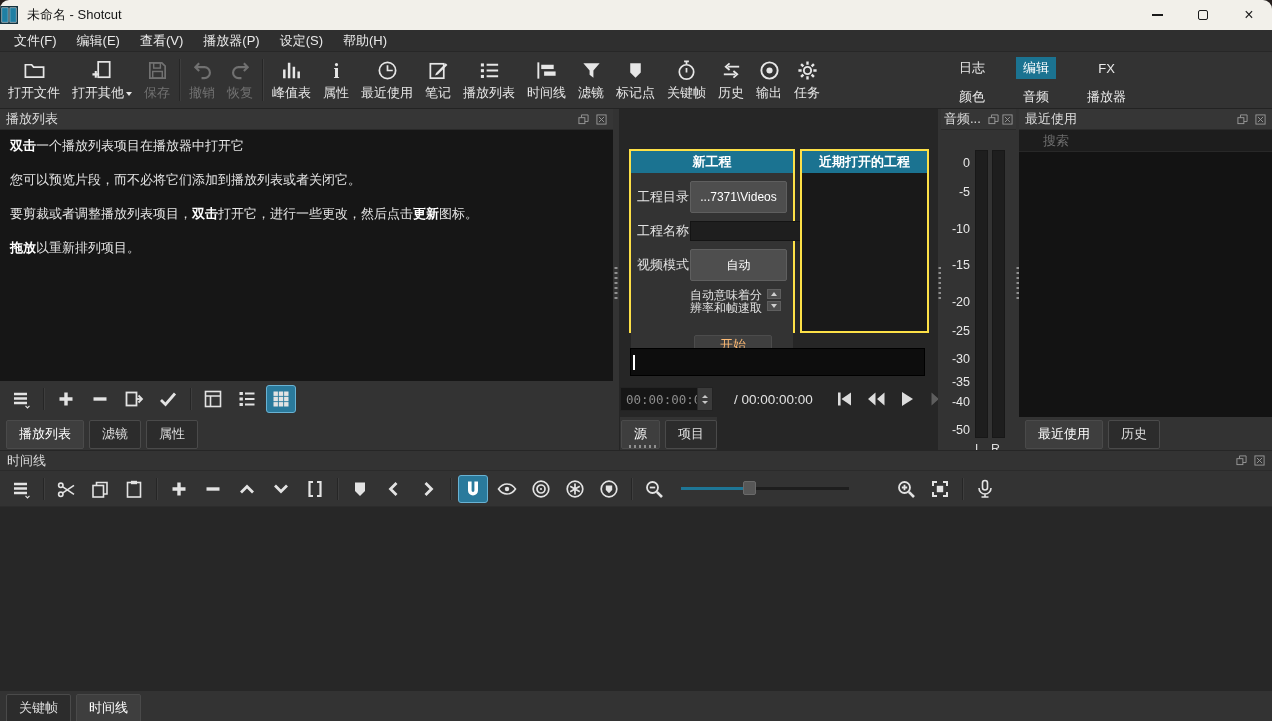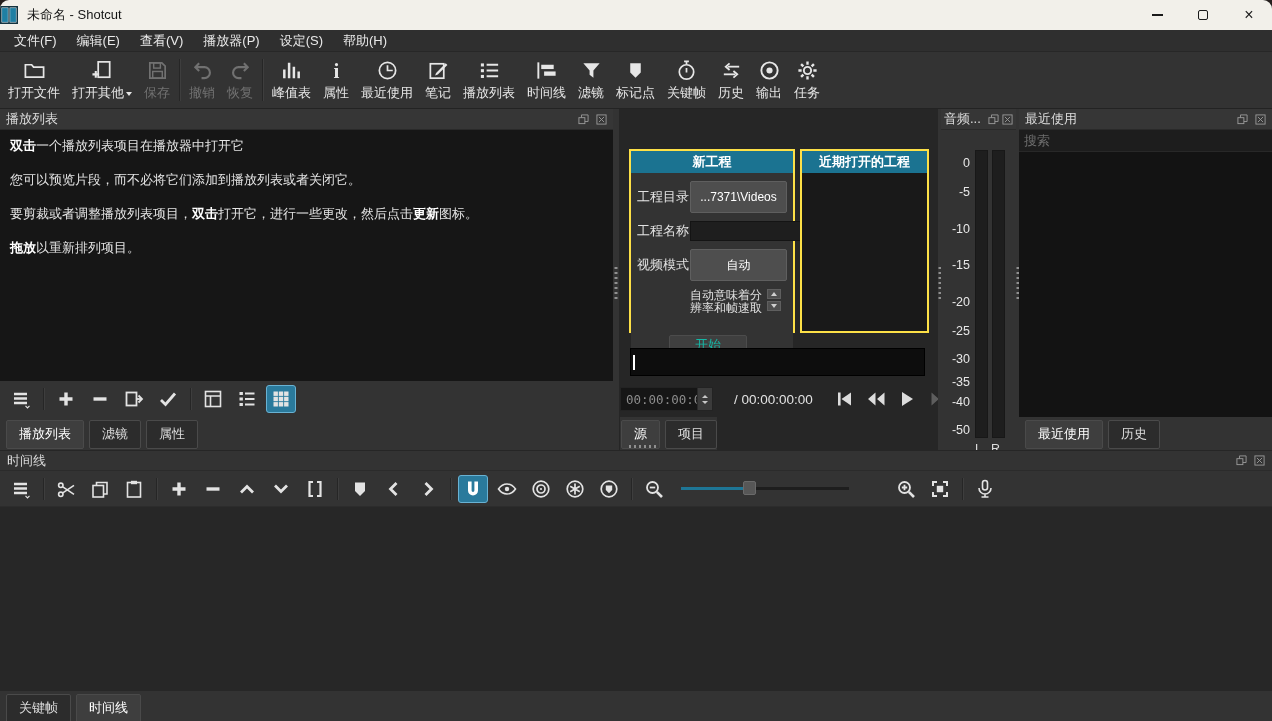--- a/index.html
+++ b/index.html
@@ -66,21 +66,21 @@
   .flabel{width:53px;flex:none;font-size:13px;color:#e3e3e3;}
   .fbtn{flex:1;height:32px;background:#4e4e4e;border:1px solid #5f5f5f;border-radius:2px;color:#fff;font-size:12px;display:flex;align-items:center;justify-content:center;white-space:nowrap;overflow:hidden;}
   .finput{flex:1;height:20px;background:#1e1e1e;border:1px solid #141414;color:#ddd;padding:0 4px;font-size:12px;}
   .hint-row{display:flex;margin:0 0 22px 53px;align-items:flex-start;}
   .hint-text{width:74px;font-size:12px;color:#e0e0e0;line-height:13px;height:24px;overflow:hidden;}
   .spinners{display:flex;flex-direction:column;gap:2px;margin-left:3px;}
   .spin{width:14px;height:10px;background:#4e4e4e;border:1px solid #5f5f5f;display:flex;align-items:center;justify-content:center;}
   .spin i{width:0;height:0;border-left:3.5px solid transparent;border-right:3.5px solid transparent;}
   .spin.up i{border-bottom:4px solid #cfcfcf;}
   .spin.down i{border-top:4px solid #cfcfcf;}
-  .start-btn{margin-left:32px;width:78px;height:20px;background:#3f3f3f;border:1px solid #4c4c4c;border-radius:2px;color:#14b8a6;font-size:13px;display:flex;align-items:center;justify-content:center;}
+  .start-btn{margin-left:57px;width:78px;height:20px;background:#3f3f3f;border:1px solid #4c4c4c;border-radius:2px;color:#fdba74;font-size:13px;display:flex;align-items:center;justify-content:center;}
 
   .seekbar{position:absolute;left:11px;top:239px;width:295px;height:28px;background:#0d0d0d;border:1px solid #000;}
   .seek-caret{position:absolute;left:2px;top:6px;width:2px;height:15px;background:#fff;}
   .transport{position:absolute;left:1px;top:277px;width:330px;height:26px;display:flex;align-items:center;}
   .tc-box{position:relative;width:93px;height:24px;flex:none;background:#161616;border:1px solid #232323;color:#8d8d8d;font-family:"DejaVu Sans Mono",monospace;font-size:12.5px;display:flex;align-items:center;padding-left:5px;}
   .tc-spin{position:absolute;right:0;top:0;width:15px;height:100%;background:#3b3b3b;border-left:1px solid #2a2a2a;display:flex;flex-direction:column;align-items:center;justify-content:center;gap:3px;}
   .tc-spin i{width:0;height:0;border-left:3px solid transparent;border-right:3px solid transparent;}
   .tc-spin .u{border-bottom:3.5px solid #c9c9c9;}
   .tc-spin .d{border-top:3.5px solid #c9c9c9;}
   .tc-total{margin-left:21px;color:#e2e2e2;font-size:13.5px;white-space:nowrap;text-align:center;}
@@ -103,21 +103,21 @@
   .ascale span:nth-child(7){top:222px;}
   .ascale span:nth-child(8){top:245px;}
   .ascale span:nth-child(9){top:265px;}
   .ascale span:nth-child(10){top:293px;}
   .meter{position:absolute;top:20px;width:13px;height:288px;background:#1e1e1e;border:1px solid #181818;}
   .m1{left:34px;}.m2{left:51px;}
   .mlabel{position:absolute;top:312px;width:13px;text-align:center;font-size:12.5px;color:#ddd;}
   .ml1{left:31px;}.ml2{left:48px;}
 
   .col-recent{position:absolute;left:1019px;top:0;width:253px;height:341px;background:#333;display:flex;flex-direction:column;}
-  .search-input{flex:none;width:100%;height:22px;background:#1d1d1d;border:0;outline:0;border-bottom:1px solid #282828;color:#ddd;padding:0 5px;font-size:13px;font-family:inherit;}
+  .search-input{flex:none;width:100%;height:22px;background:#1d1d1d;border:0;outline:0;border-bottom:1px solid #282828;color:#ddd;padding:0 24px;font-size:13px;font-family:inherit;}
   .search-input::placeholder{color:#6f6f6f;}
   .recent-list{flex:1;background:#131313;}
 
   
   .timeline{position:absolute;top:450px;left:0;width:1272px;height:271px;background:#333;border-top:1px solid #262626;display:flex;flex-direction:column;}
   .tl-header{height:20px;flex:none;display:flex;align-items:center;padding:0 7px;color:#dcdcdc;font-size:13px;background:#333;border-bottom:1px solid #2b2b2b;}
   .tl-toolbar{height:36px;flex:none;display:flex;align-items:center;padding-left:6px;gap:4px;border-bottom:1px solid #2c2c2c;}
   .tl-body{flex:1;background:#272727;}
   .tl-tabs{height:30px;}
   .tslider{width:168px;height:20px;position:relative;margin:0 8px;flex:none;}
@@ -281,20 +281,28 @@
     </div>
     <div class="tbtn">
       <svg viewBox="0 0 24 24" fill="none" stroke="currentColor" stroke-width="2">
           <circle cx="12" cy="12" r="3.8"></circle>
           <path d="M12 2.5v3.4M12 18.1v3.4M2.5 12h3.4M18.1 12h3.4M5.3 5.3l2.4 2.4M16.3 16.3l2.4 2.4M18.7 5.3l-2.4 2.4M7.7 16.3l-2.4 2.4" stroke-width="2.5"></path>
         </svg>
       <span class="tlabel">任务</span>
     </div>
   </div>
 
+  <div class="layouts">
+    <span class="laybtn">日志</span>
+    <span class="laybtn active">编辑</span>
+    <span class="laybtn">FX</span>
+    <span class="laybtn">颜色</span>
+    <span class="laybtn">音频</span>
+    <span class="laybtn">播放器</span>
+  </div>
 
   <div class="main">
 
     <div class="col-left">
       <div class="panel-header">
         <span>播放列表</span>
         <span class="ph-icons">
           <span class="phbtn">
               <svg viewBox="0 0 12 12" fill="none" stroke="currentColor">
                 <rect x="1" y="4" width="6.5" height="6.5"></rect>

